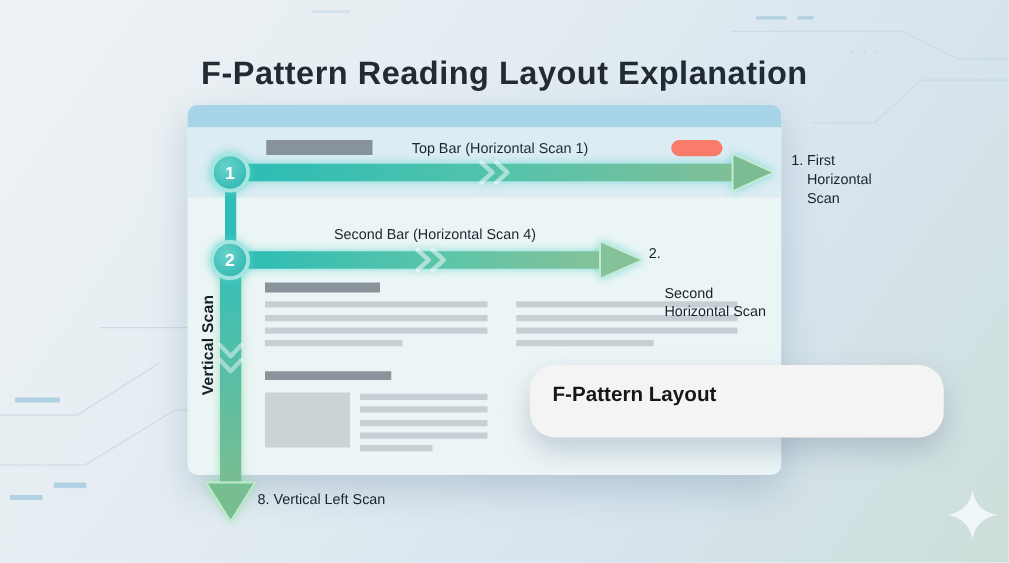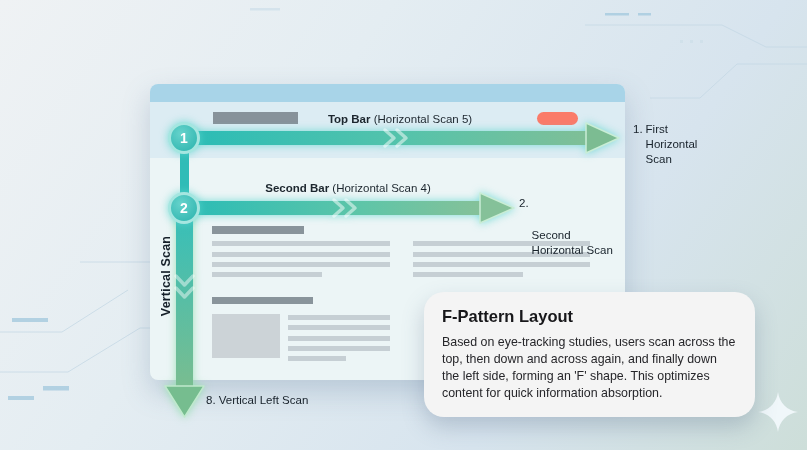--- a/index.html
+++ b/index.html
@@ -20,21 +20,21 @@
   
   .window {
     position:absolute; left:150px; top:84px; width:475px; height:296px; z-index:1;
     background:#ecf5f6; border-radius:8px;
     box-shadow:0 12px 28px rgba(90,120,150,0.28);
   }
   .titlebar { position:absolute; left:0; top:0; width:100%; height:18px; background:#a8d4e8; border-radius:8px 8px 0 0; }
   .header-band { position:absolute; left:0; top:18px; width:100%; height:56px; background:#dcecf3; }
   .logo-bar { position:absolute; left:63px; top:28px; width:85px; height:12px; background:#87929a; }
   .topbar-label { position:absolute; left:155px; top:29px; width:190px; text-align:center; font-size:11.5px; color:#1c262e; white-space:nowrap; }
-  .topbar-label b, .secondbar-label b { font-weight:700; }
+  .topbar-label b, .secondbar-label b { font-weight:400; }
   .pill { position:absolute; left:387px; top:28px; width:41px; height:13px; border-radius:7px; background:#fa7b69; }
   .secondbar-label { position:absolute; left:108px; top:98px; width:180px; text-align:center; font-size:11.5px; color:#1c262e; white-space:nowrap; }
 
   .ph-heading { position:absolute; background:#89949b; }
   .ph-line { position:absolute; background:#c6cfd4; height:5px; }
   .ph-line.sm { height:4.5px; }
   .ph-img { position:absolute; left:62px; top:230px; width:68px; height:44px; background:#ccd3d7; }
 
   
   .arrows-svg { position:absolute; inset:0; z-index:2; pointer-events:none; }
@@ -90,26 +90,27 @@
       <rect x="8" y="396" width="26" height="4"></rect>
     </g>
     <g fill="#cfe0ea" opacity="0.8">
       <rect x="250" y="8" width="30" height="2.5"></rect>
       <rect x="680" y="40" width="3" height="3"></rect>
       <rect x="690" y="40" width="3" height="3"></rect>
       <rect x="700" y="40" width="3" height="3"></rect>
     </g>
   </svg>
 
+  <h1 class="main-title">F-Pattern Reading Layout Explanation</h1>
 
   <div class="window">
     <div class="titlebar"></div>
     <div class="header-band"></div>
     <div class="logo-bar"></div>
-    <div class="topbar-label"><b>Top Bar</b><span> (Horizontal Scan 5)</span></div>
+    <div class="topbar-label"><b>Top Bar</b><span> (Horizontal Scan 1)</span></div>
     <div class="pill"></div>
     <div class="secondbar-label"><b>Second Bar</b><span> (Horizontal Scan 4)</span></div>
 
     <div class="ph-heading" style="left:62px; top:142px; width:92px; height:8px;"></div>
     <div class="ph-line" style="left:62px; top:157px; width:178px;"></div>
     <div class="ph-line" style="left:62px; top:168px; width:178px;"></div>
     <div class="ph-line" style="left:62px; top:178px; width:178px;"></div>
     <div class="ph-line" style="left:62px; top:188px; width:110px;"></div>
     <div class="ph-line" style="left:263px; top:157px; width:177px;"></div>
     <div class="ph-line" style="left:263px; top:168px; width:177px;"></div>
@@ -192,20 +193,19 @@
     <span class="txt">First Horizontal Scan</span>
   </div>
   <div class="annotation ann-2">
     <span class="num">2.</span>
     <span class="txt">Second Horizontal Scan</span>
   </div>
   <div class="ann-3">8. Vertical Left Scan</div>
 
   <div class="info-card">
     <h2>F-Pattern Layout</h2>
-    <p>Based on eye-tracking studies, users scan across the top, then down and across again, and finally down the left side, forming an 'F' shape. This optimizes content for quick information absorption.</p>
   </div>
 
   <svg class="sparkle" width="40" height="40" viewBox="0 0 40 40">
     <path d="M20,0 C21.5,11 29,18.5 40,20 C29,21.5 21.5,29 20,40 C18.5,29 11,21.5 0,20 C11,18.5 18.5,11 20,0 Z" fill="#f1f8fb" opacity="0.95"></path>
   </svg>
 
 </div>
 
 </body></html>

